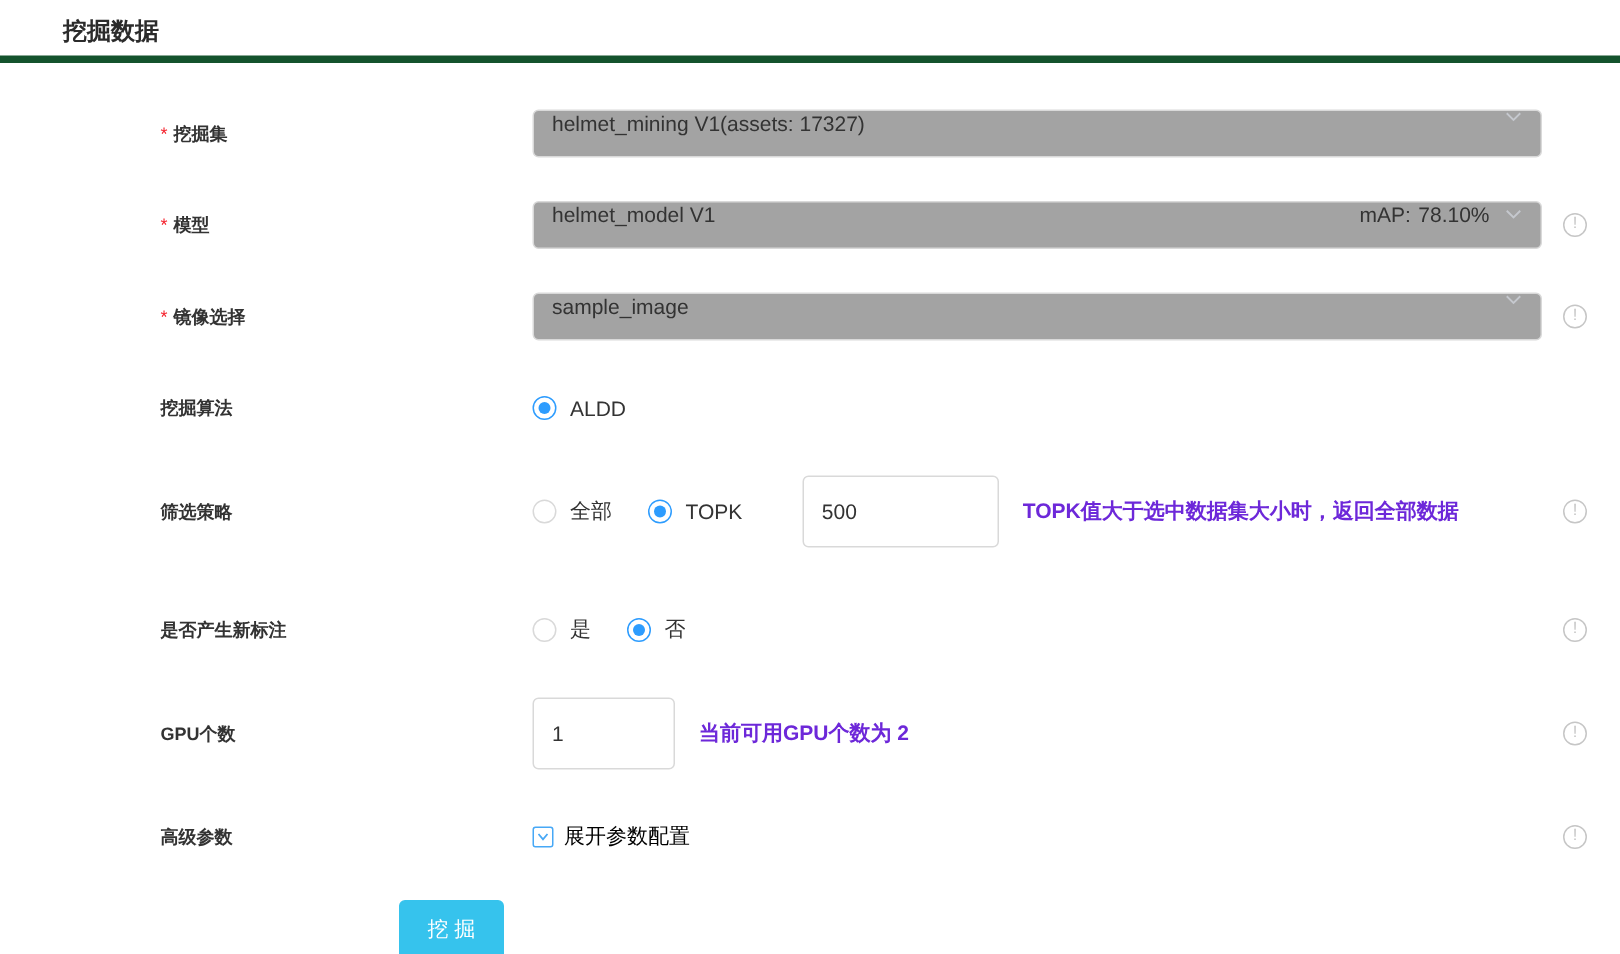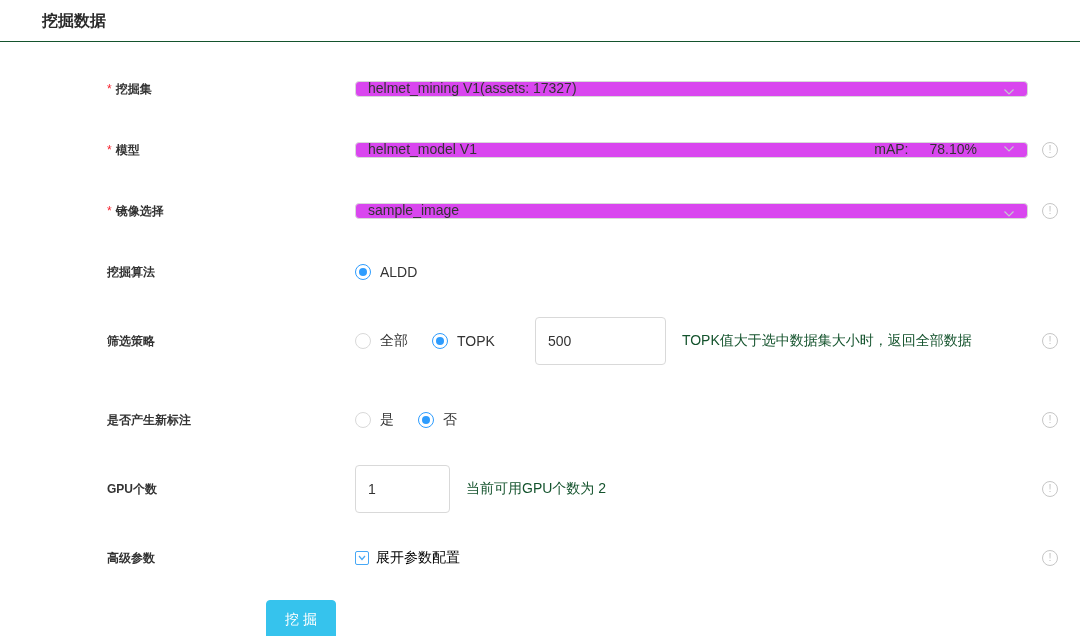--- a/index.html
+++ b/index.html
@@ -7,21 +7,21 @@
     width: 1080px; height: 636px;
     background: #fff;
     font-family: "Liberation Sans", sans-serif;
     font-size: 14px;
     color: #333;
     overflow: hidden;
   }
   .page-header {
     height: 42px;
     padding: 11px 0 0 42px;
-    border-bottom: 1px solid #14532d;
+    border-bottom: 5px solid #14532d;
   }
   .page-title {
     font-size: 16px;
     font-weight: bold;
     color: #2b2b2b;
   }
   .mining-form { margin-top: 31px; }
   .form-row {
     display: flex;
     align-items: center;
@@ -40,35 +40,34 @@
   }
   .asterisk { color: #f5222d; margin-right: 4px; font-weight: 400; }
   .row-control {
     width: 673px;
     flex-shrink: 0;
     display: flex;
     align-items: center;
   }
   .select-box {
     width: 673px;
-    height: 16px;
+    height: 32px;
     border: 1px solid #d9d9d9;
     border-radius: 4px;
-    background: #d946ef;
-    display: flex;
-    align-items: flex-end;
+    background: #a3a3a3;
+    display: flex;
+    align-items: flex-start;
     padding: 0 12px;
     cursor: pointer;
   }
   .select-value { color: #333; }
   .select-right {
     margin-left: auto;
     display: flex;
     align-items: center;
-    gap: 16px;
   }
   .map-label { color: #333; margin-right: 5px; }
   .map-value { color: #333; font-weight: normal; margin-right: 10px; }
   .chevron { margin-left: auto; display: flex; align-items: center; }
   .select-right .chevron { margin-left: 0; }
   .info-icon {
     width: 16px; height: 16px;
     flex-shrink: 0;
     border: 1px solid #c6c6c6;
     border-radius: 50%;
@@ -112,21 +111,21 @@
     border: 1px solid #d9d9d9;
     border-radius: 4px;
     padding: 0 12px;
     font-size: 14px;
     color: #333;
     font-family: "Liberation Sans", sans-serif;
     outline: none;
   }
   .topk-input { width: 131px; margin-left: 16px; }
   .gpu-input { width: 95px; }
-  .hint-text { color: #14532d; margin-left: 16px; white-space: nowrap; }
+  .hint-text { color: #6d28d9; margin-left: 16px; white-space: nowrap; font-weight: bold; }
   .expand-link {
     display: flex;
     align-items: center;
     color: #000000;
     cursor: pointer;
     text-decoration: none;
     text-align: right;
   }
   .expand-icon {
     width: 14px; height: 14px;

